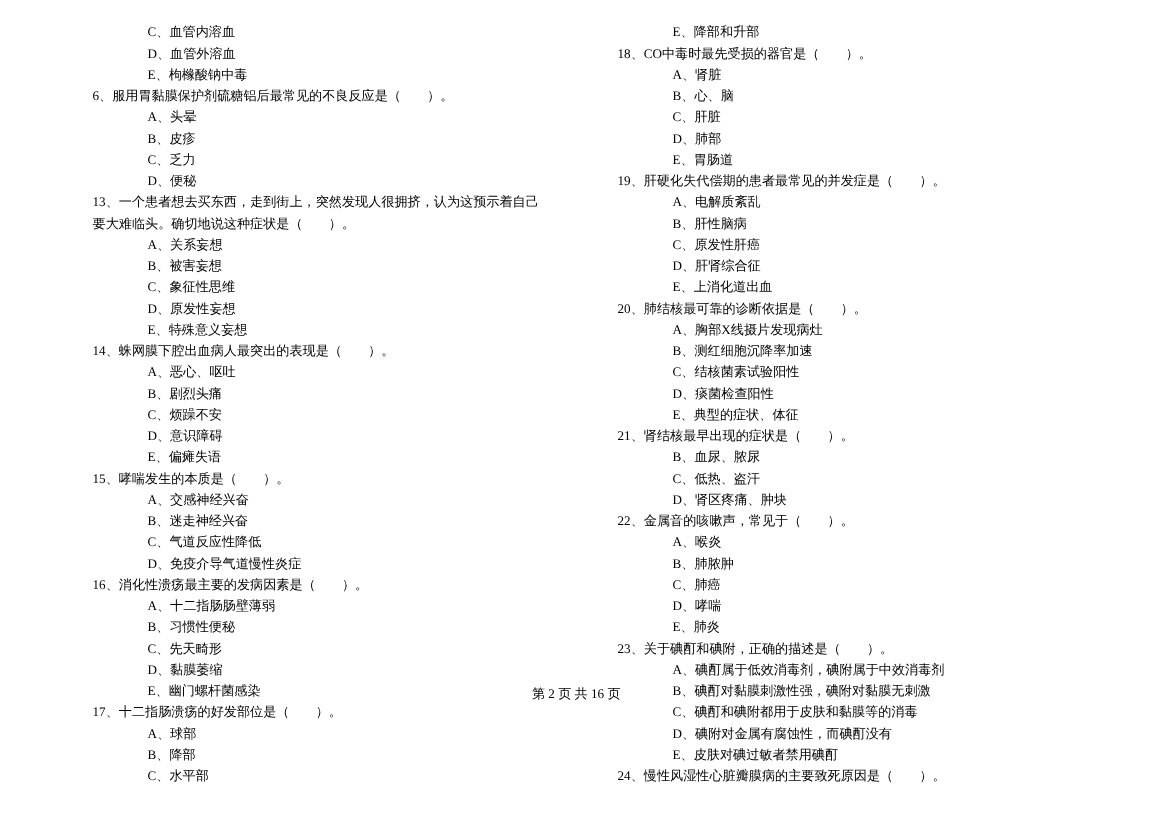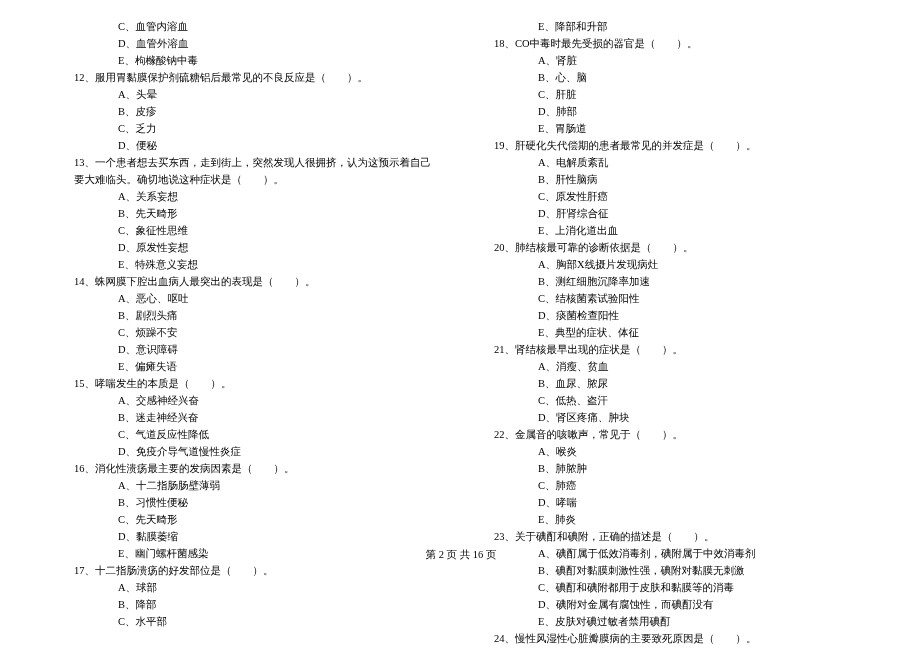--- a/index.html
+++ b/index.html
@@ -33,28 +33,28 @@
 </style>
 </head>
 <body>
 
 <div class="page">
   <div class="cols">
     <div class="col" id="left-col">
         <div class="opt-line">C、血管内溶血</div>
         <div class="opt-line">D、血管外溶血</div>
         <div class="opt-line">E、枸橼酸钠中毒</div>
-        <div class="q-line">12、服用胃黏膜保护剂硫糖铝后最常见的不良反应是（　　）。</div>
+        <div class="q-line">6、服用胃黏膜保护剂硫糖铝后最常见的不良反应是（　　）。</div>
         <div class="opt-line">A、头晕</div>
         <div class="opt-line">B、皮疹</div>
         <div class="opt-line">C、乏力</div>
         <div class="opt-line">D、便秘</div>
         <div class="q-line">13、一个患者想去买东西，走到街上，突然发现人很拥挤，认为这预示着自己要大难临头。确切地说这种症状是（　　）。</div>
         <div class="opt-line">A、关系妄想</div>
-        <div class="opt-line">B、先天畸形</div>
+        <div class="opt-line">B、被害妄想</div>
         <div class="opt-line">C、象征性思维</div>
         <div class="opt-line">D、原发性妄想</div>
         <div class="opt-line">E、特殊意义妄想</div>
         <div class="q-line">14、蛛网膜下腔出血病人最突出的表现是（　　）。</div>
         <div class="opt-line">A、恶心、呕吐</div>
         <div class="opt-line">B、剧烈头痛</div>
         <div class="opt-line">C、烦躁不安</div>
         <div class="opt-line">D、意识障碍</div>
         <div class="opt-line">E、偏瘫失语</div>
         <div class="q-line">15、哮喘发生的本质是（　　）。</div>
@@ -87,21 +87,20 @@
         <div class="opt-line">C、原发性肝癌</div>
         <div class="opt-line">D、肝肾综合征</div>
         <div class="opt-line">E、上消化道出血</div>
         <div class="q-line">20、肺结核最可靠的诊断依据是（　　）。</div>
         <div class="opt-line">A、胸部X线摄片发现病灶</div>
         <div class="opt-line">B、测红细胞沉降率加速</div>
         <div class="opt-line">C、结核菌素试验阳性</div>
         <div class="opt-line">D、痰菌检查阳性</div>
         <div class="opt-line">E、典型的症状、体征</div>
         <div class="q-line">21、肾结核最早出现的症状是（　　）。</div>
-        <div class="opt-line">A、消瘦、贫血</div>
         <div class="opt-line">B、血尿、脓尿</div>
         <div class="opt-line">C、低热、盗汗</div>
         <div class="opt-line">D、肾区疼痛、肿块</div>
         <div class="q-line">22、金属音的咳嗽声，常见于（　　）。</div>
         <div class="opt-line">A、喉炎</div>
         <div class="opt-line">B、肺脓肿</div>
         <div class="opt-line">C、肺癌</div>
         <div class="opt-line">D、哮喘</div>
         <div class="opt-line">E、肺炎</div>
         <div class="q-line">23、关于碘酊和碘附，正确的描述是（　　）。</div>

